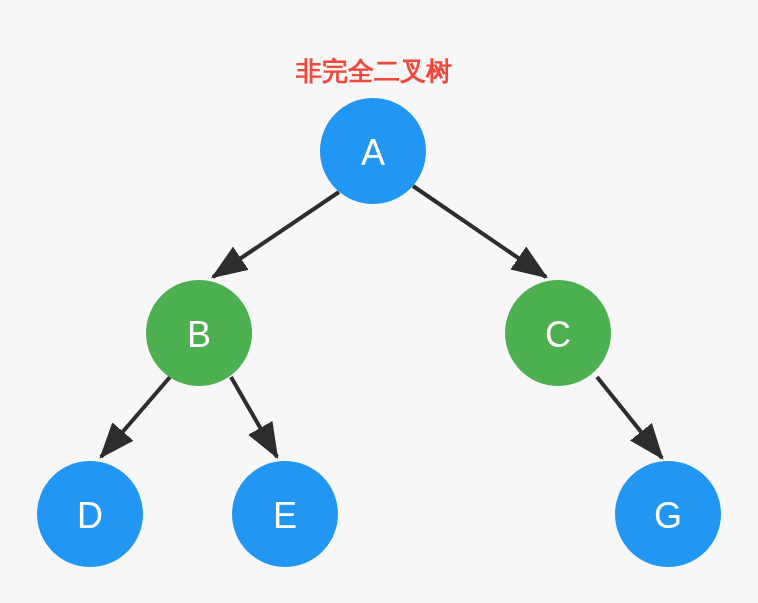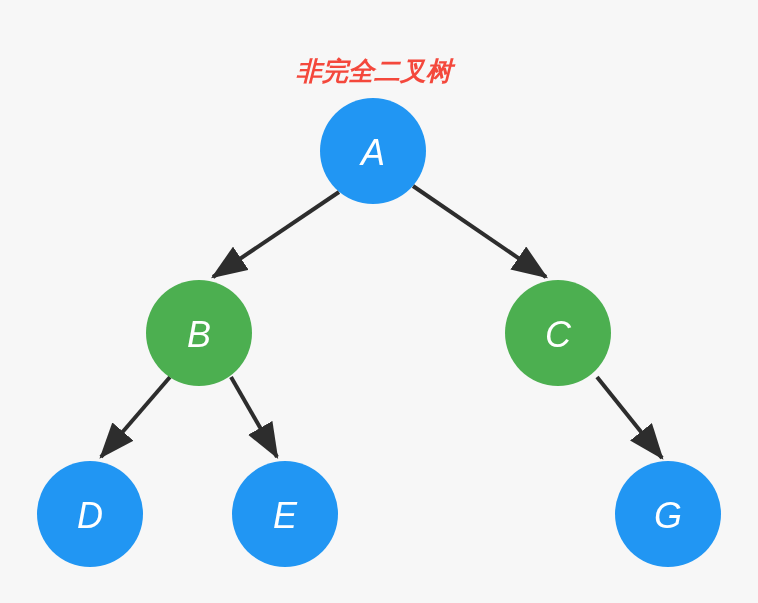--- a/index.html
+++ b/index.html
@@ -11,21 +11,20 @@
     width: 758px;
     height: 603px;
     background: #f7f7f7;
     font-family: "Liberation Sans", "DejaVu Sans", sans-serif;
     overflow: hidden;
   }
   #diagram-root {
     position: relative;
     width: 674px;
     height: 603px;
-    font-style: italic;
   }
   svg#tree-svg {
     display: block;
     width: 758px;
     height: 603px;
     background: #f7f7f7;
   }
   .node-label {
     font-family: "Liberation Sans", "DejaVu Sans", sans-serif;
     font-size: 36px;

